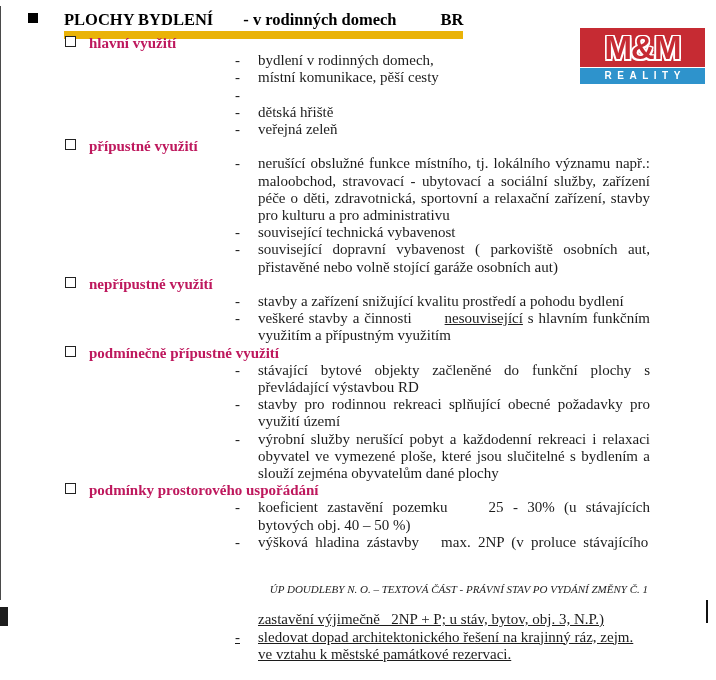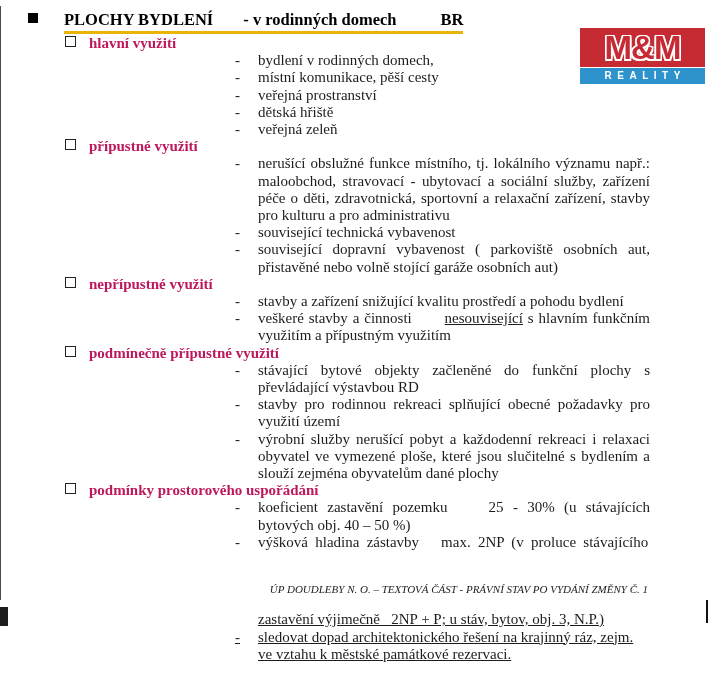--- a/index.html
+++ b/index.html
@@ -8,21 +8,21 @@
     font-family:"Liberation Serif","DejaVu Serif",serif;color:#1c1c1c;
   }
   
   .edge-line{position:absolute;left:0;top:6px;width:1px;height:594px;background:#4a4a4a;}
   .corner-block{position:absolute;left:0;top:607px;width:8px;height:19px;background:#1d1d1d;}
   .right-tick{position:absolute;left:706px;top:600px;width:2px;height:23px;background:#111;}
 
   
   .title-row{position:absolute;top:10px;left:28px;white-space:nowrap;}
   .title-bullet{display:inline-block;width:10px;height:10px;background:#000;margin-right:26px;vertical-align:2px;}
-  .title-underline{display:inline-block;border-bottom:3px solid #eab308;padding-bottom:1px;}
+  .title-underline{display:inline-block;border-bottom:8px solid #eab308;padding-bottom:1px;}
   .title-underline span{font-weight:bold;font-size:16.5px;color:#000;}
   .t-main{margin-right:30px;}
   .t-mid{margin-right:44px;}
 
   
   .logo{position:absolute;left:532px;top:28px;width:125px;font-family:"Liberation Sans","DejaVu Sans",sans-serif;padding-left:48px;}
   .logo-red{height:39px;background:#c62b33;display:flex;align-items:center;justify-content:center;overflow:hidden;}
   .logo-mm{
     font-size:33px;font-weight:800;letter-spacing:-1px;color:#c62b33;line-height:1;
     text-shadow:-1.5px -1.5px 0 #fff,1.5px -1.5px 0 #fff,-1.5px 1.5px 0 #fff,1.5px 1.5px 0 #fff,0 -1.5px 0 #fff,0 1.5px 0 #fff,-1.5px 0 0 #fff,1.5px 0 0 #fff;
@@ -74,21 +74,20 @@
       <div class="item">
         <span class="dash">-</span>
         <div class="itext"><span>bydlení v rodinných domech,</span></div>
       </div>
       <div class="item">
         <span class="dash">-</span>
         <div class="itext"><span>místní komunikace, pěší cesty</span></div>
       </div>
       <div class="item">
         <span class="dash">-</span>
-        <div class="itext"><span>veřejná prostranství</span></div>
       </div>
       <div class="item">
         <span class="dash">-</span>
         <div class="itext"><span>dětská hřiště</span></div>
       </div>
       <div class="item">
         <span class="dash">-</span>
         <div class="itext"><span>veřejná zeleň</span></div>
       </div>
     </div>

